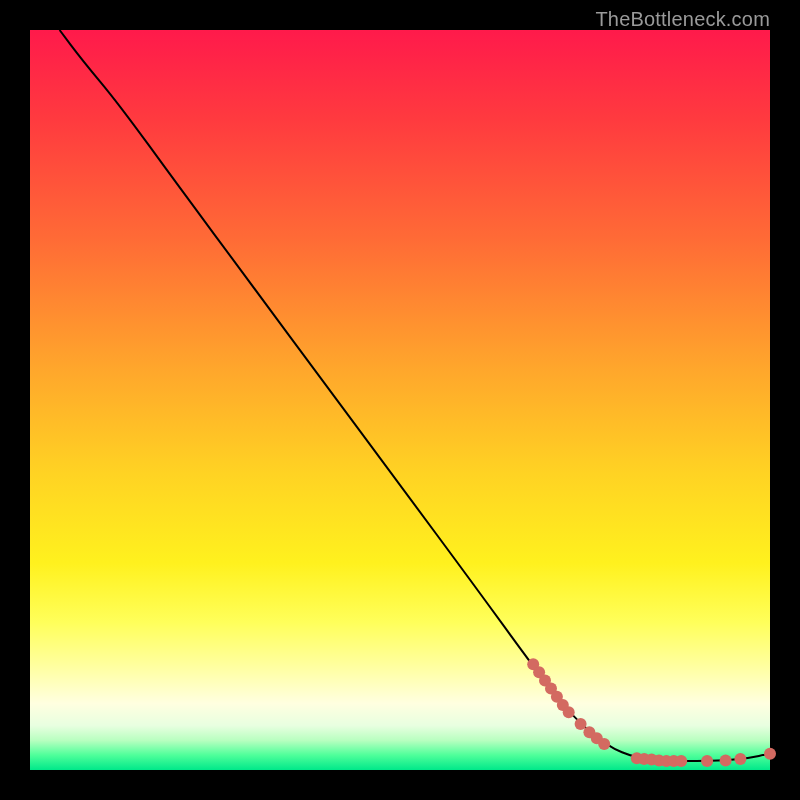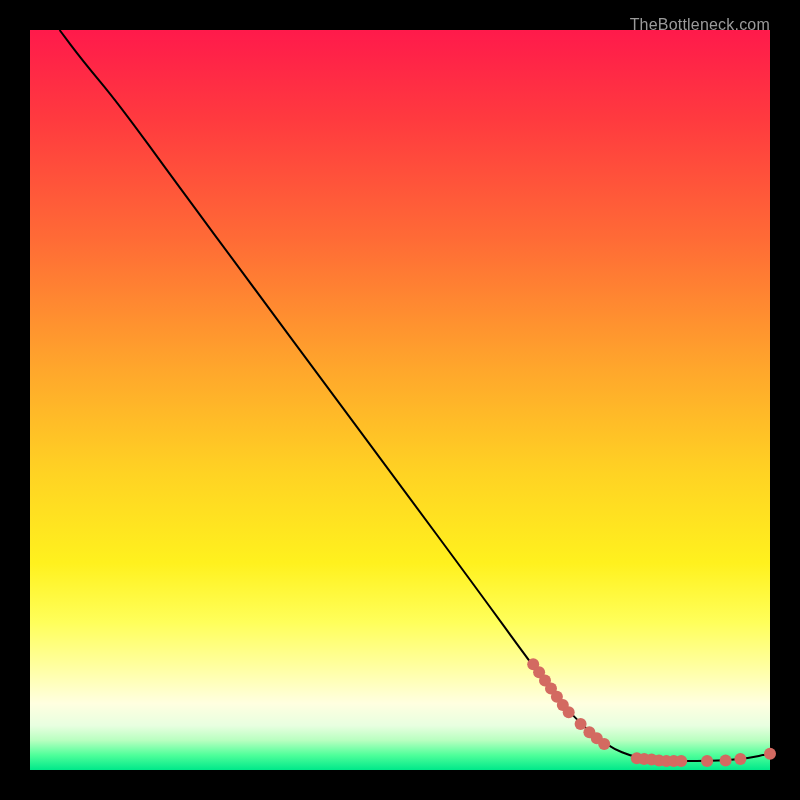--- a/index.html
+++ b/index.html
@@ -34,24 +34,24 @@
       #ffffa0 86%,
       #ffffe0 91%,
       #e8ffe0 94%,
       #b8ffc0 96%,
       #4eff9a 98%,
       #00e88a 100%
     );
   }
   .attribution {
     position: absolute;
-    top: 16px;
+    top: 8px;
     right: 30px;
     color: #9a9a9a;
-    font-size: 16px;
+    font-size: 20px;
     letter-spacing: 0.2px;
   }
   svg.curve {
     position: absolute;
     left: 0;
     top: 0;
     width: 740px;
     height: 740px;
     overflow: visible;
   }

